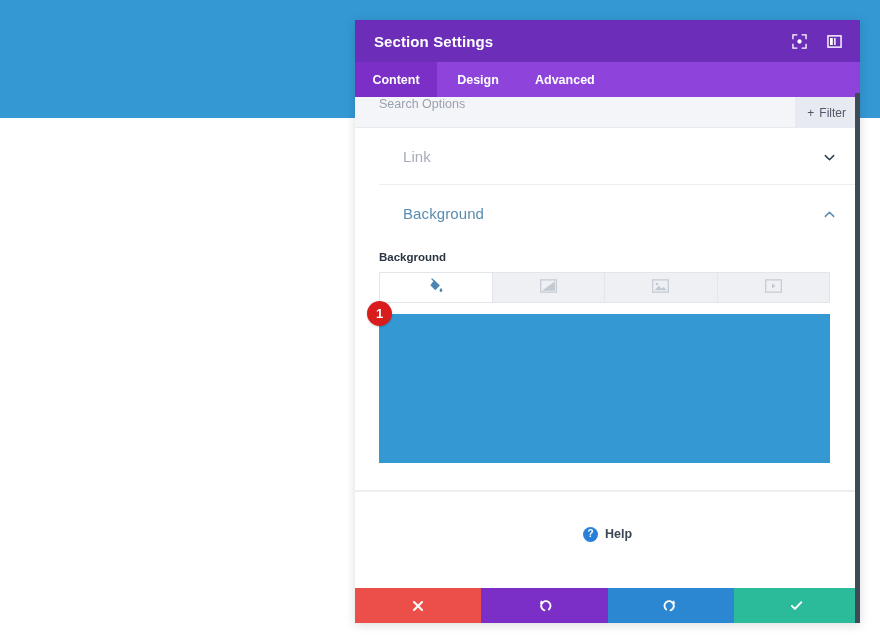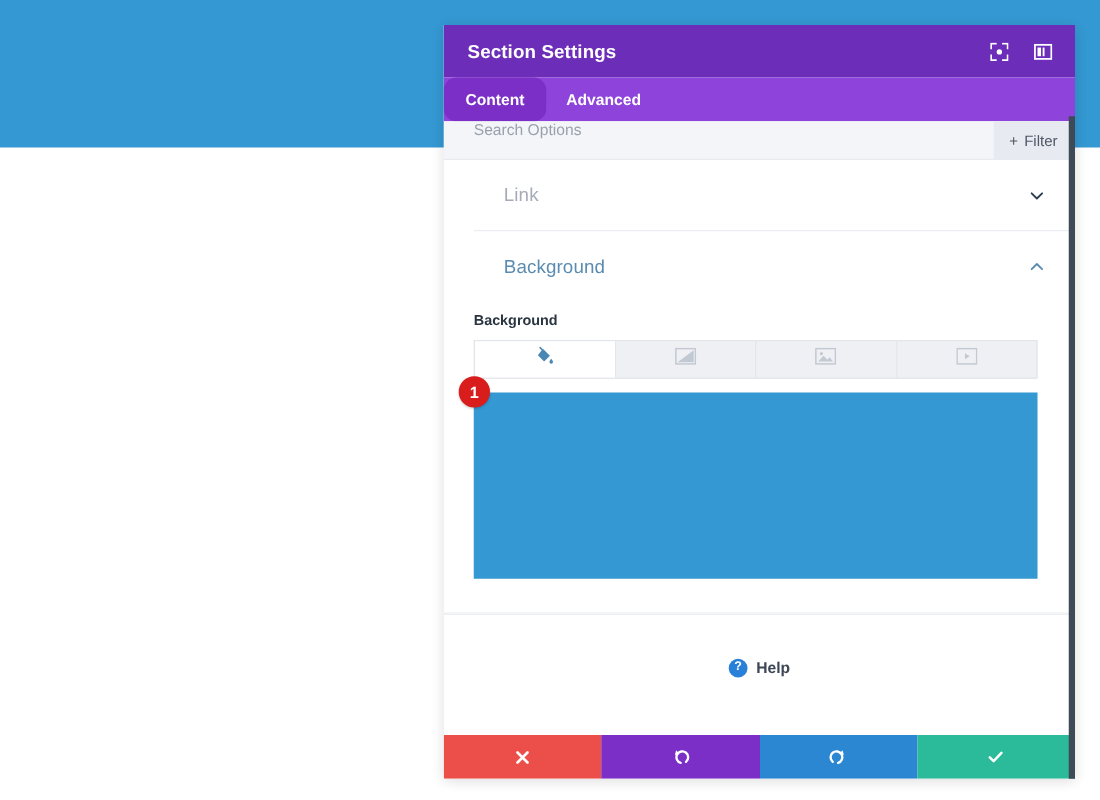--- a/index.html
+++ b/index.html
@@ -87,21 +87,21 @@
     display: flex;
     align-items: center;
     justify-content: center;
     padding: 0 16px;
     color: #ffffff;
     font-size: 12.5px;
     font-weight: bold;
     cursor: pointer;
     min-width: 82px;
   }
-  .tab.active { background: #7b2fc7; border-radius: 10px; }
+  .tab.active { background: #7b2fc7; }
 
   
   .search-row {
     height: 31px;
     background: #f4f5f8;
     border-bottom: 1px solid #e8eaf0;
     display: flex;
     align-items: flex-start;
     flex: none;
     position: relative;
@@ -303,20 +303,21 @@
             <rect x="1" y="2" width="14" height="12" stroke="#ffffff" stroke-width="1.5" fill="none"></rect>
             <rect x="3.2" y="4.3" width="3" height="7.4" fill="#ffffff"></rect>
             <rect x="7.6" y="4.3" width="1.6" height="7.4" fill="#ffffff"></rect>
           </svg>
         </div>
       </div>
     </div>
 
     <div class="modal-tabs" style="background: rgb(142, 68, 218);">
       <div class="tab active" style="background: rgb(123, 47, 199);">Content</div>
+      <div class="tab">Design</div>
       <div class="tab">Advanced</div>
     </div>
 
     <div class="search-row">
       <input class="search-input" type="text" placeholder="Search Options" style="">
       <div class="filter-btn">
         <span class="filter-plus">+</span>
         <span>Filter</span>
       </div>
     </div>

